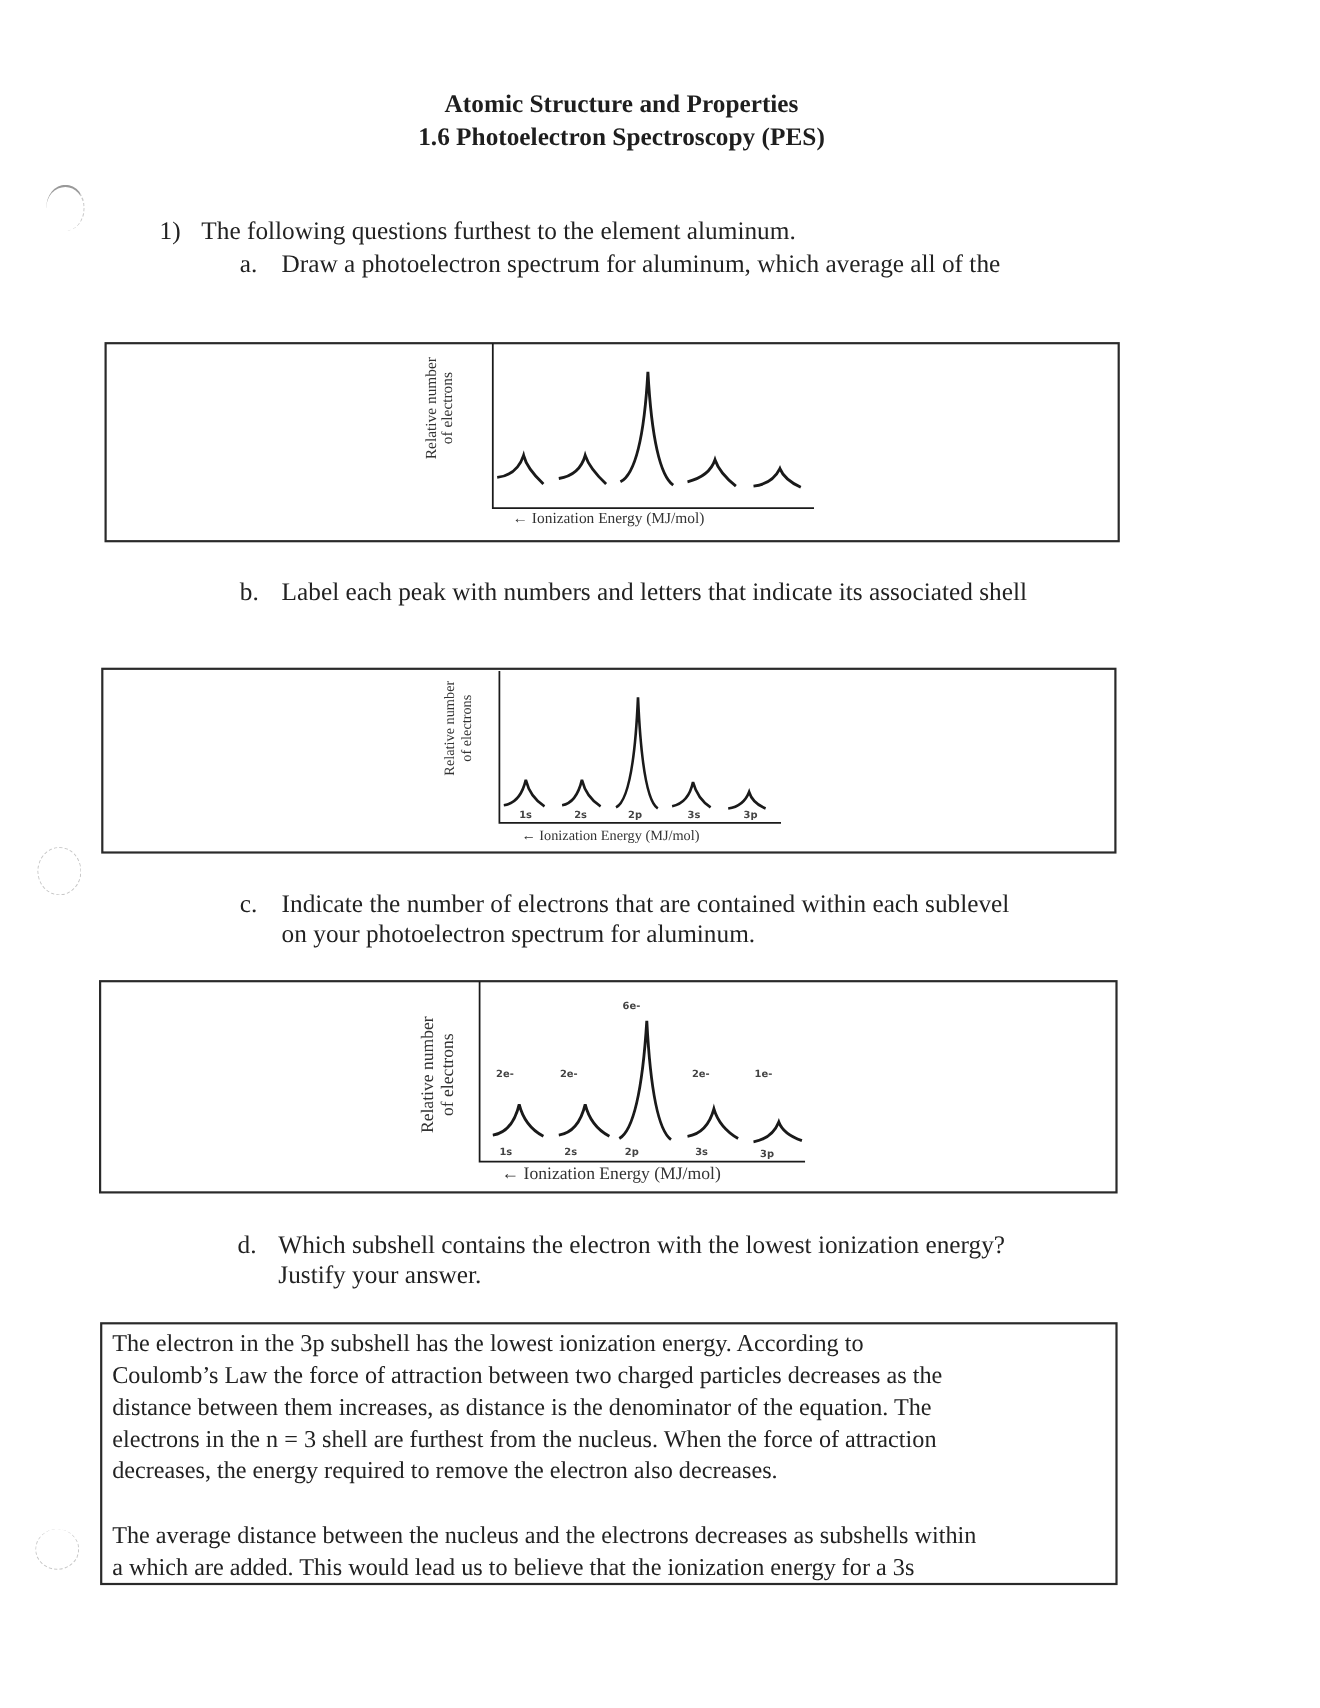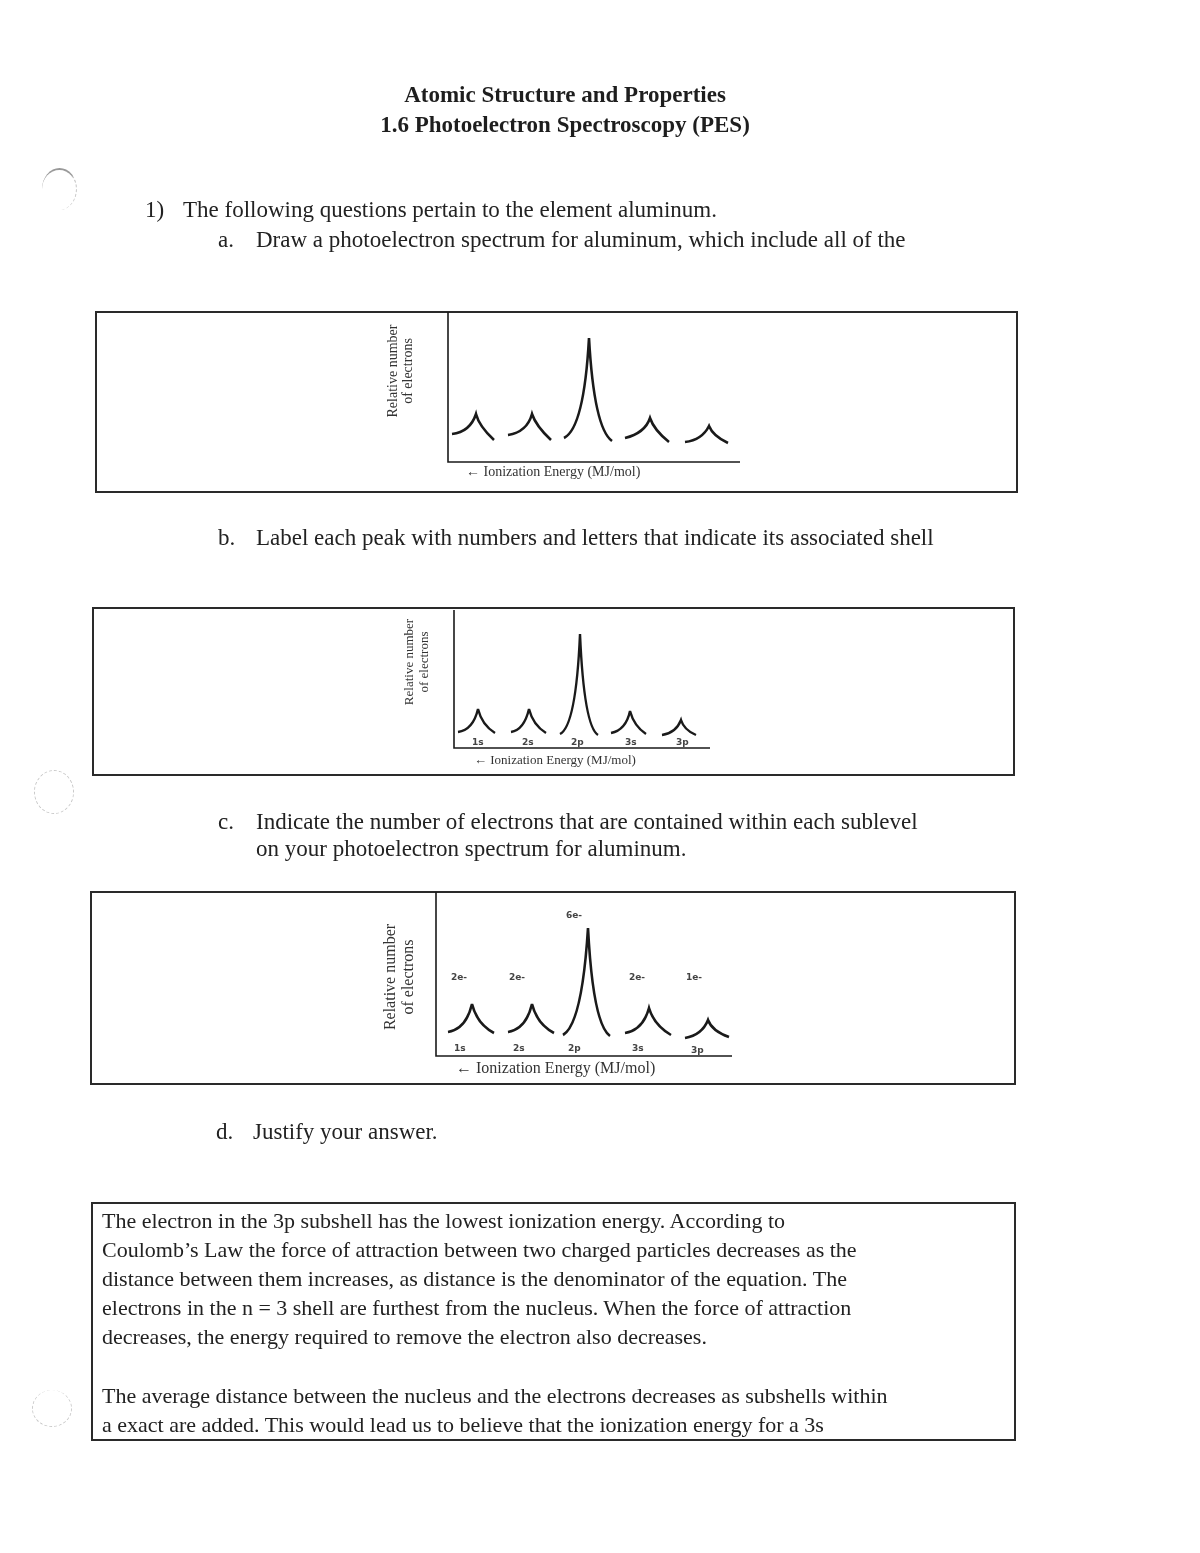--- a/index.html
+++ b/index.html
@@ -22,25 +22,25 @@
 <div class="abs hole" style="left:42px;top:168px;width:34px;height:40px;border-top:2px solid #999;border-left:none;border-bottom:none;"></div>
 <div class="abs hole" style="left:34px;top:770px;width:38px;height:42px;"></div>
 <div class="abs hole" style="left:32px;top:1390px;width:38px;height:36px;border-top:none;"></div>
 
 <div class="abs title" style="top:80px;">
   <div>Atomic Structure and Properties</div>
   <div>1.6 Photoelectron Spectroscopy (PES)</div>
 </div>
 
 <div class="abs q-text" style="left:145px;top:196px;">1)</div>
-<div class="abs q-text" style="left:183px;top:196px;">The following questions pertain to the element aluminum.</div>
+<div class="abs q-text" style="left:183px;top:196px;">The following questions furthest to the element aluminum.</div>
 
 <div class="abs q-text" style="left:218px;top:226px;">a.</div>
 <div class="abs q-text" style="left:256px;top:226px;">
-  <div>Draw a photoelectron spectrum for aluminum, which include all of the</div>
+  <div>Draw a photoelectron spectrum for aluminum, which average all of the</div>
 </div>
 
 <div class="abs box" style="left:95px;top:311px;width:923px;height:182px;"></div>
 <div class="abs ylabel" style="left:336px;top:355px;width:130px;height:32px;">
   <div>Relative number</div>
   <div>of electrons</div>
 </div>
 <svg class="abs" style="left:440px;top:310px;" width="300" height="160" viewBox="0 0 300 160">
   <g fill="none" stroke="#1a1a1a" stroke-width="2.6">
     <polyline points="8,2 8,152 300,152" stroke-width="1.6"></polyline>
@@ -108,27 +108,28 @@
 <div class="abs e-lbl" style="left:686px;top:972px;">1e-</div>
 <div class="abs peak-lbl" style="left:454px;top:1043px;">1s</div>
 <div class="abs peak-lbl" style="left:513px;top:1043px;">2s</div>
 <div class="abs peak-lbl" style="left:568px;top:1043px;">2p</div>
 <div class="abs peak-lbl" style="left:632px;top:1043px;">3s</div>
 <div class="abs peak-lbl" style="left:691px;top:1045px;">3p</div>
 <div class="abs xlabel" style="left:456px;top:1059px;font-size:16px;">← Ionization Energy (MJ/mol)</div>
 
 <div class="abs q-text" style="left:216px;top:1118px;">d.</div>
 <div class="abs q-text" style="left:253px;top:1118px;">
+  <div>Which subshell contains the electron with the lowest ionization energy?</div>
   <div>Justify your answer.</div>
 </div>
 
 <div class="abs box" style="left:91px;top:1202px;width:925px;height:239px;border-top-width:2px;"></div>
 <div class="abs answer" style="left:102px;top:1206px;">
   <div>The electron in the 3p subshell has the lowest ionization energy.  According to</div>
   <div>Coulomb’s Law the force of attraction between two charged particles decreases as the</div>
   <div>distance between them increases, as distance is the denominator of the equation.  The</div>
   <div>electrons in the n = 3 shell are furthest from the nucleus.  When the force of attraction</div>
   <div>decreases, the energy required to remove the electron also decreases.</div>
 </div>
 <div class="abs answer" style="left:102px;top:1381px;">
   <div>The average distance between the nucleus and the electrons decreases as subshells within</div>
-  <div>a exact are added.  This would lead us to believe that the ionization energy for a 3s</div>
+  <div>a which are added.  This would lead us to believe that the ionization energy for a 3s</div>
 </div>
 
 </body></html>

